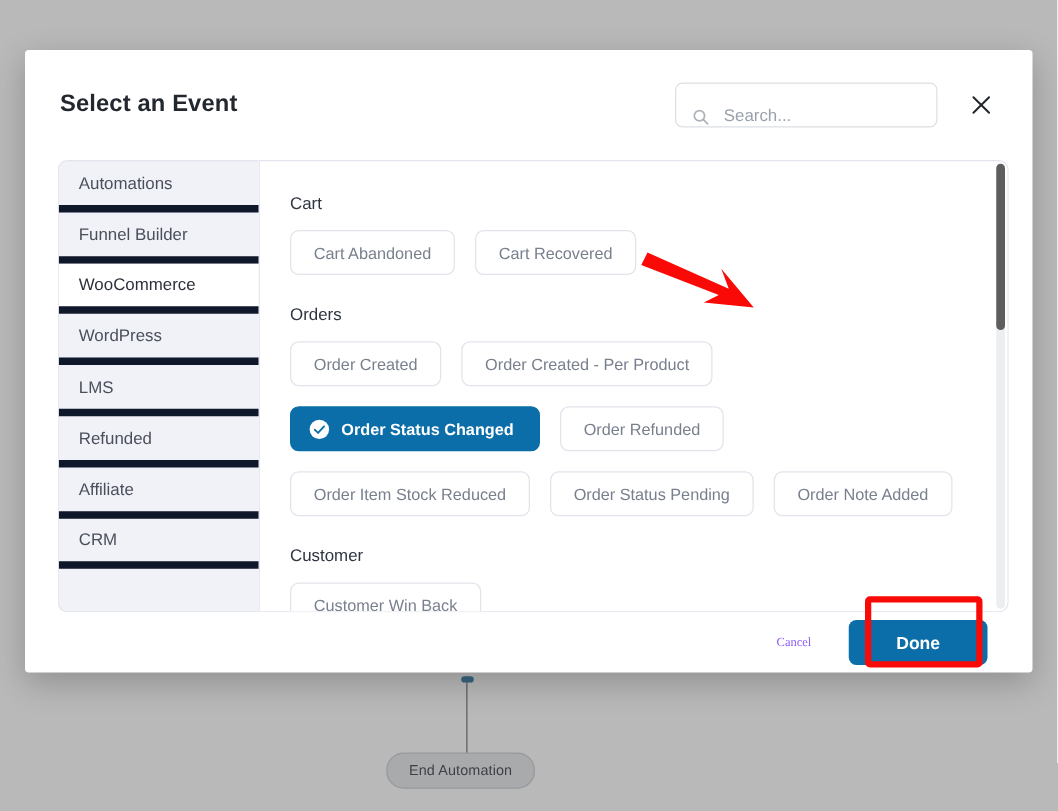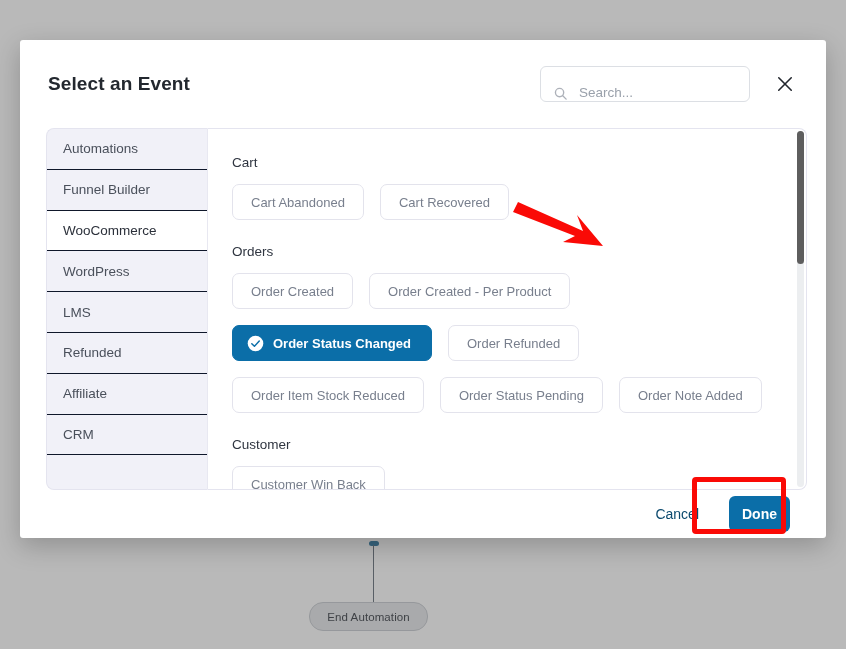--- a/index.html
+++ b/index.html
@@ -137,21 +137,21 @@
     overflow: hidden;
   }
   .sidebar-item {
     height: 40.8px;
     display: flex;
     align-items: center;
     padding-left: 16px;
     box-sizing: border-box;
     font-size: 13.5px;
     color: #4a505b;
-    border-bottom: 1px solid #0f172a;
+    border-bottom: 6px solid #0f172a;
     cursor: pointer;
     background: transparent;
   }
   .sidebar-item.active {
     background: #ffffff;
     color: #2b303a;
     text-align: center;
   }
 
   .content-panel {
@@ -238,36 +238,36 @@
     height: 48px;
     display: flex;
     align-items: center;
     justify-content: flex-end;
     padding: 0 36px 0 0;
     box-sizing: border-box;
   }
   .cancel-btn {
     background: none;
     border: 0;
-    font-family: Liberation Sans, sans-serif;
-    font-size: 14px;
-    color: #0c4a6e;
+    font-family: Liberation Serif, serif;
+    font-size: 10px;
+    color: #8b5cf6;
     cursor: pointer;
     padding: 6px 10px;
     margin-right: 20px;
   }
   .done-btn {
     background: #0b6ea8;
     color: #fff;
     border: 0;
     border-radius: 6px;
     font-family: inherit;
     font-size: 14px;
     font-weight: 600;
-    padding: 0 13px;
+    padding: 0 38px;
     height: 36px;
     cursor: pointer;
   }
 
   
   #annotation-rect {
     position: absolute;
     left: 692px;
     top: 477px;
     width: 94px;

